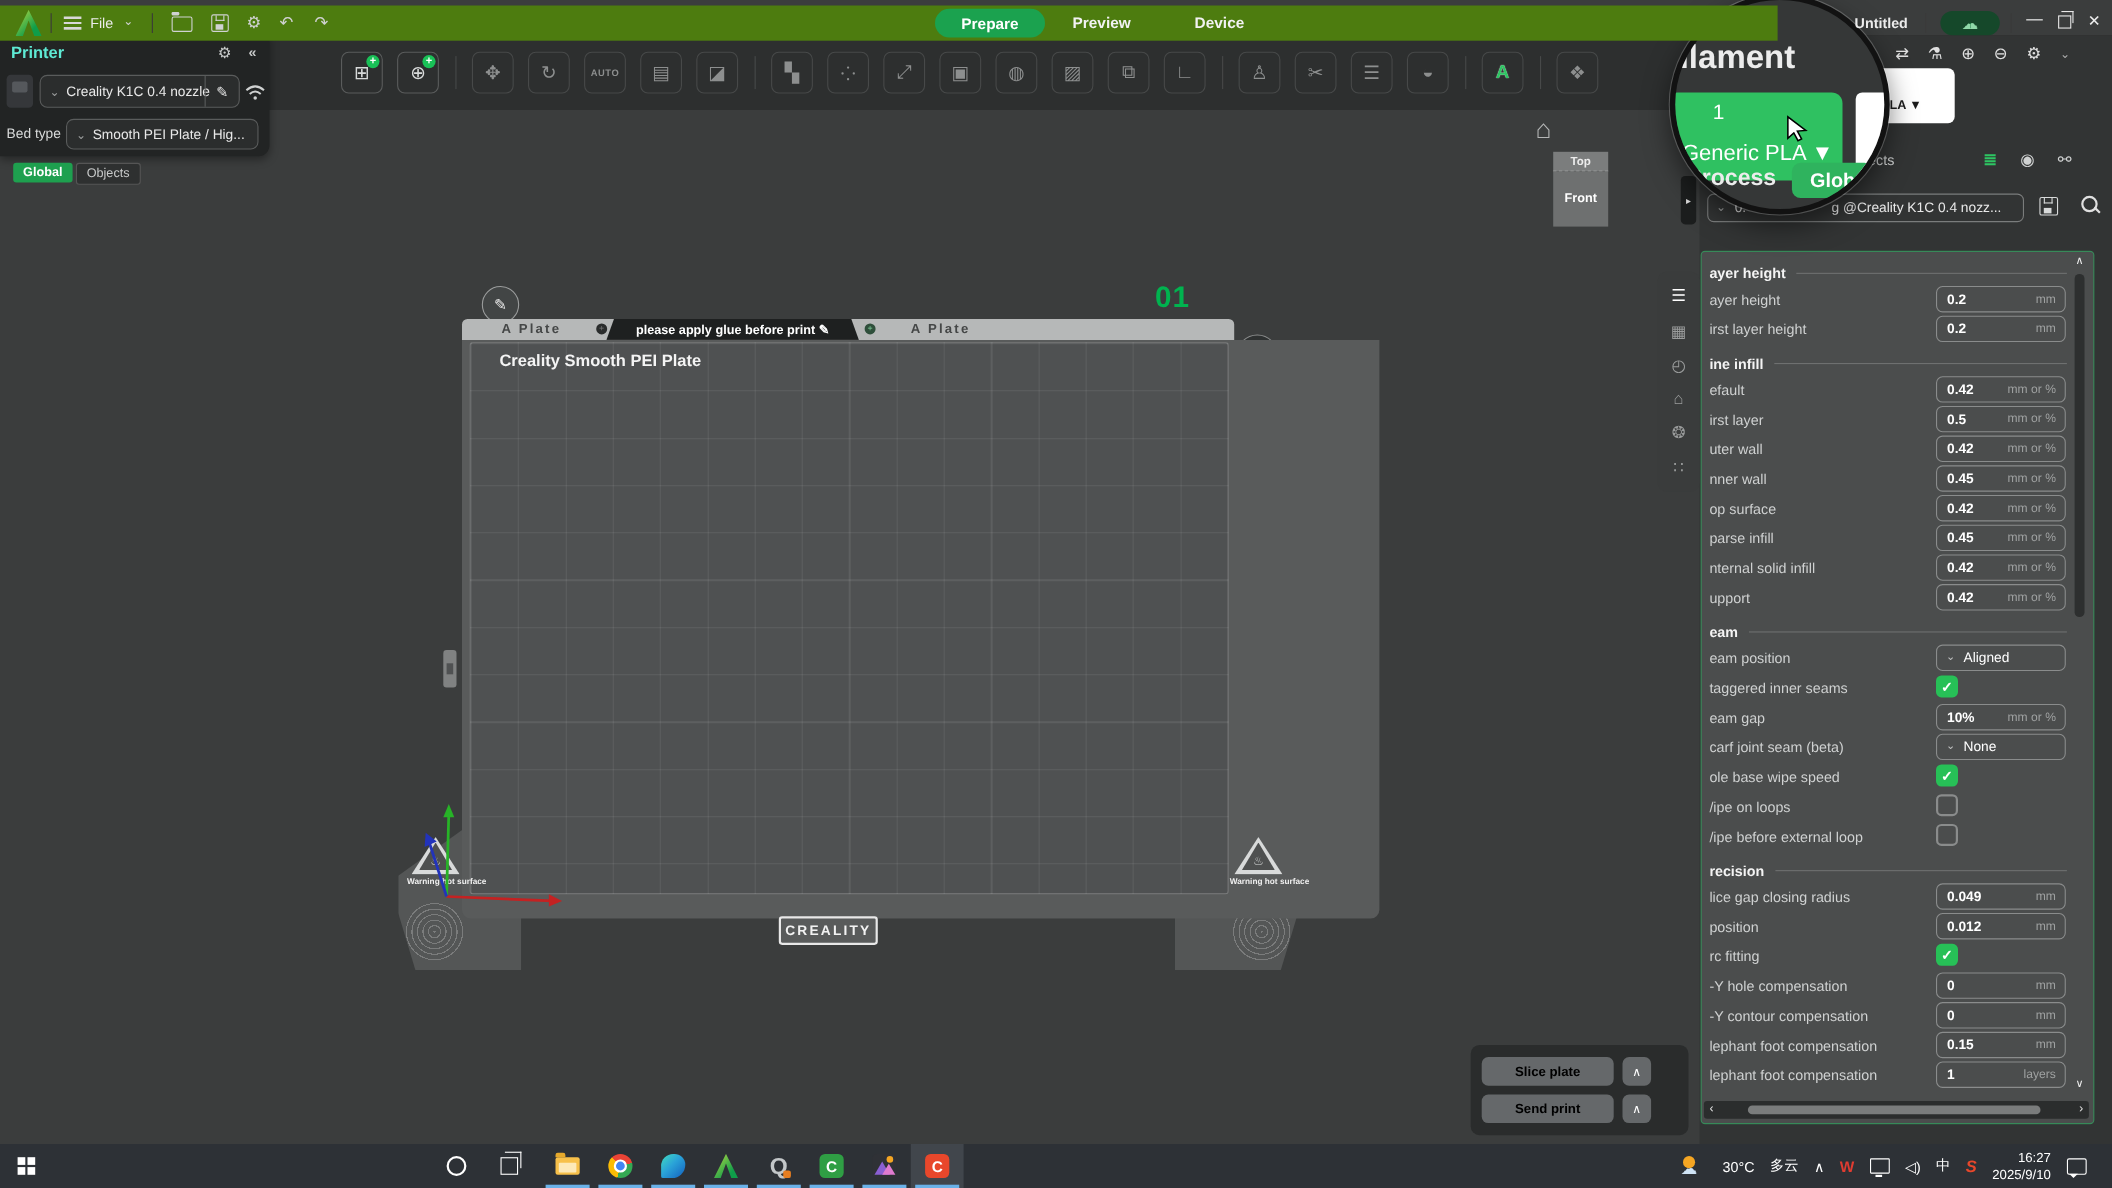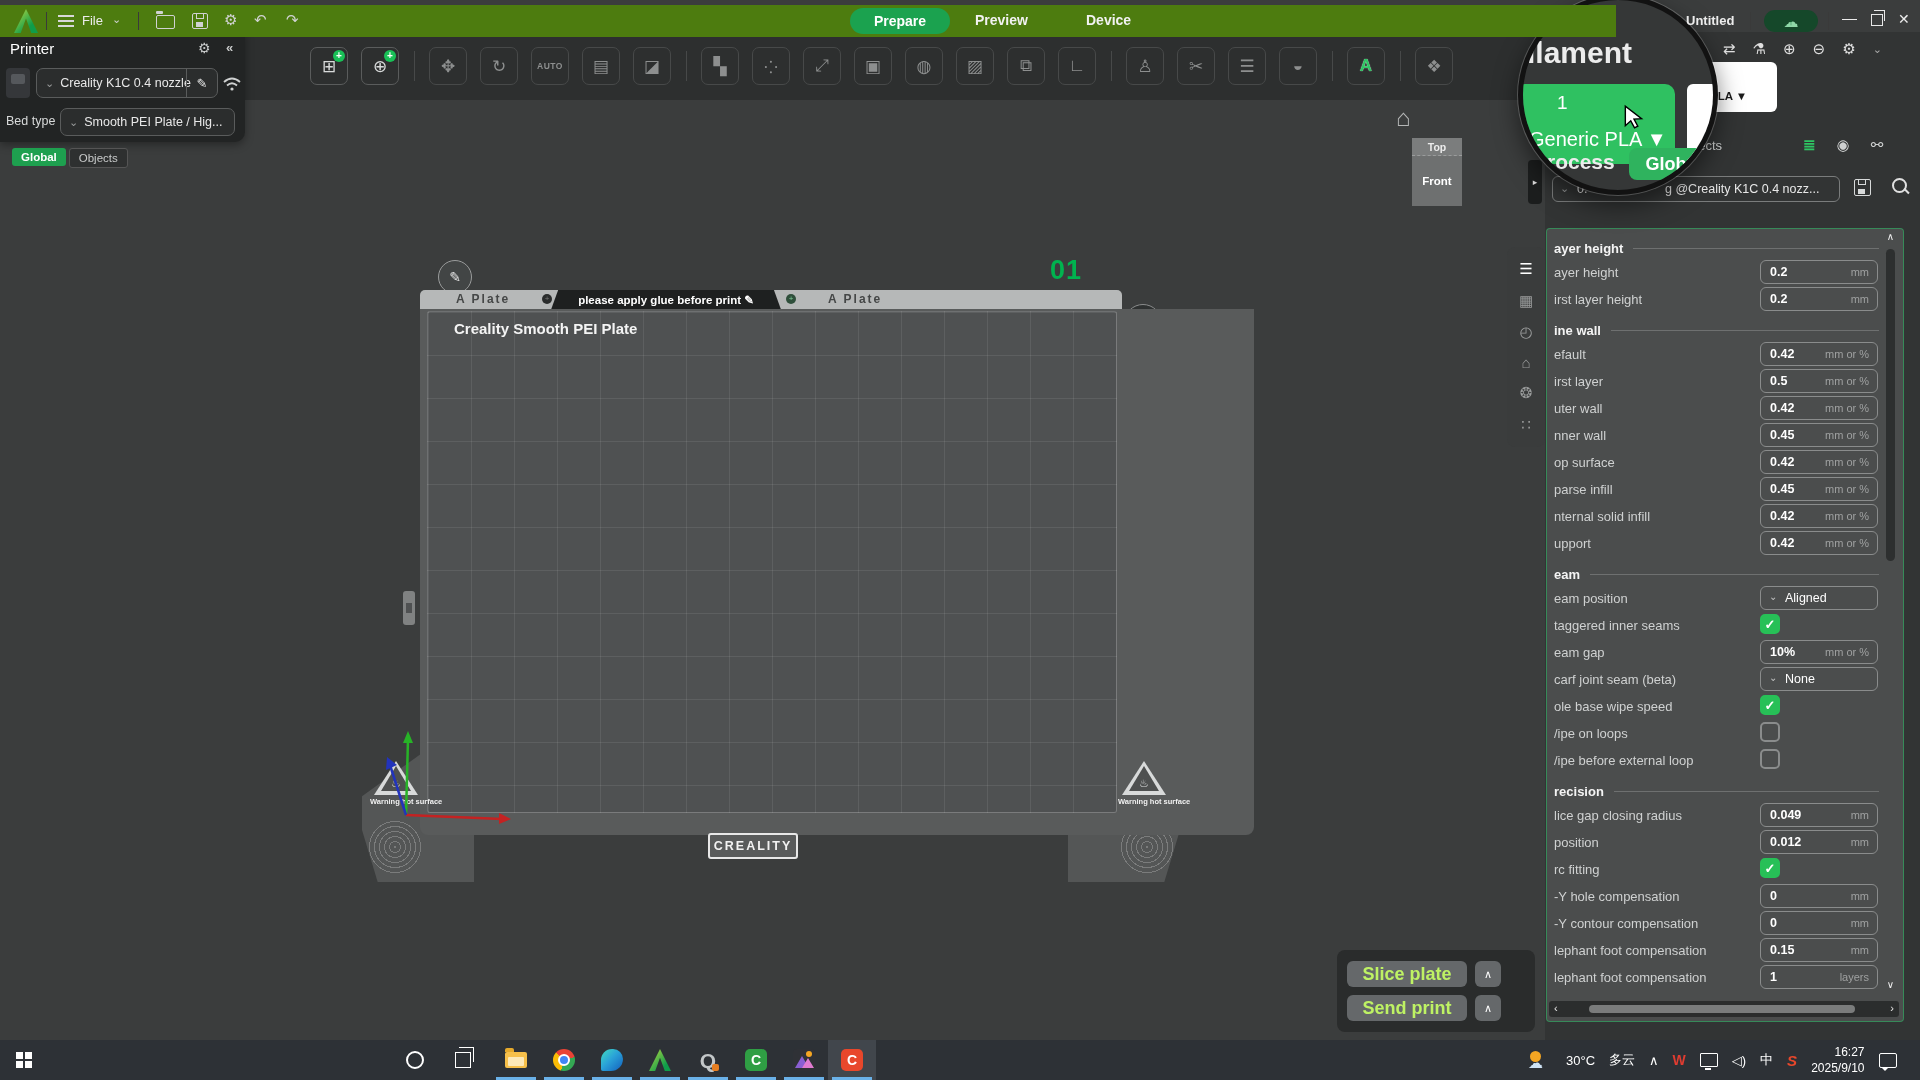--- a/index.html
+++ b/index.html
@@ -37,21 +37,21 @@
           display:flex;align-items:center;justify-content:center;color:#8d8f8f;font-size:17px;position:relative}
   .tb-btn.accent{color:#d8dada;border-color:#5a5c5c}
   .tb-btn .badge{position:absolute;right:2px;top:2px;width:12px;height:12px;border-radius:50%;background:#19c157;
                  color:#fff;font-size:10px;line-height:12px;text-align:center;font-weight:bold}
   .tb-btn.greenA{color:#2ec563;font-weight:bold;text-shadow:0 0 1px #fff}
   .tb-btn .auto-t{font-size:8.5px;font-weight:bold;letter-spacing:.5px}
   .tb-sep{width:1px;height:30px;background:#474949;margin:0 14px 0 2px;flex:0 0 auto}
   
   #printer-panel{position:absolute;left:0;top:32px;width:245px;height:110px;background:#222424;z-index:10;
                  border-radius:0 0 10px 0;box-shadow:0 3px 8px rgba(0,0,0,.35)}
-  .pp-title{position:absolute;left:10px;top:8px;font-size:15px;font-weight:normal;color:#ffffff}
+  .pp-title{position:absolute;left:10px;top:8px;font-size:15px;font-weight:bold;color:#5eead4}
   .pp-gear{position:absolute;left:198px;top:8px;color:#c8caca;font-size:14px}
   .pp-coll{position:absolute;left:226px;top:8px;color:#c8caca;font-size:13px;font-weight:bold}
   .pp-thumb{position:absolute;left:6px;top:36px;width:24px;height:30px;background:#35373a;border-radius:4px}
   .pp-thumb::after{content:"";position:absolute;left:5px;top:6px;width:14px;height:10px;background:#55585c;border-radius:2px}
   .select{background:#2b2d2d;border:1.5px solid #5a5c5c;border-radius:7px;color:#e8e8e8;font-size:12.5px;
           display:flex;align-items:center;box-sizing:border-box;padding:0 8px;white-space:nowrap;overflow:hidden}
   .select .ch{color:#9a9c9c;margin-right:6px;font-size:11px}
   #printer-select{position:absolute;left:36px;top:36px;width:182px;height:30px;padding-right:34px}
   .pp-pencil{position:absolute;left:186px;top:37px;width:30px;height:28px;border-left:1px solid #5a5c5c;
              display:flex;align-items:center;justify-content:center;color:#e8e8e8;font-size:13px}
@@ -178,22 +178,22 @@
   #magnifier .mbtn{position:absolute;left:-8px;top:84px;width:160px;height:80px;border-radius:10px;background:#2fc161;color:#fff}
   #magnifier .mbtn .n{position:absolute;left:42px;top:8px;font-size:19px}
   #magnifier .mbtn .f{position:absolute;left:14px;top:44px;font-size:20px;white-space:nowrap}
   #magnifier .mwhite{position:absolute;left:164px;top:84px;width:46px;height:94px;background:#fff;border-radius:6px}
   #magnifier .mproc{position:absolute;left:10px;top:150px;font-size:21px;font-weight:bold;color:#ececec}
   #magnifier .mglob{position:absolute;left:106px;top:148px;width:74px;height:32px;border-radius:8px;background:#2fb35e;
                     color:#fff;font-size:18px;font-weight:bold;display:flex;align-items:center;justify-content:center}
   #magnifier svg{position:absolute;left:98px;top:104px}
   
   #action-box{position:absolute;left:1337px;top:950px;width:198px;height:82px;background:#2a2c2c;border-radius:8px;z-index:8}
-  .act-btn{position:absolute;left:10px;width:120px;height:26px;background:#65686a;border-radius:6px;color:#bef264;
-           font-size:18px;font-weight:bold;display:flex;align-items:center;justify-content:center}
+  .act-btn{position:absolute;left:10px;width:120px;height:26px;background:#65686a;border-radius:6px;color:#000000;
+           font-size:12px;font-weight:bold;display:flex;align-items:center;justify-content:center}
   .act-car{position:absolute;left:138px;width:26px;height:26px;background:#65686a;border-radius:6px;color:#fff;
            font-size:11px;display:flex;align-items:center;justify-content:center}
   
   #taskbar{position:absolute;left:0;top:1040px;width:1920px;height:40px;background:#2d3136;z-index:120;color:#fff}
   .start{position:absolute;left:16px;top:12px;width:16px;height:16px;
     background:linear-gradient(#fff,#fff) 0 0/7px 7px no-repeat,linear-gradient(#fff,#fff) 9px 0/7px 7px no-repeat,
                linear-gradient(#fff,#fff) 0 9px/7px 7px no-repeat,linear-gradient(#fff,#fff) 9px 9px/7px 7px no-repeat}
   #searchbox{position:absolute;left:50px;top:0;width:341px;height:40px;background:#f4f5f6;border:1px solid #888;
              box-sizing:border-box;color:#333;display:flex;align-items:center}
   #searchbox .mg{position:absolute;left:135px;top:12px;width:11px;height:11px;border:2px solid #444;border-radius:50%}
@@ -496,21 +496,21 @@
         </span>
       </div>
       <div class="p-row">
         <span class="p-lab">irst layer height</span>
         <span class="p-input">
           <span class="in-v">0.2</span>
           <span class="in-u">mm</span>
         </span>
       </div>
       <div class="p-sec">
-        <span class="p-sec-t">ine wall</span>
+        <span class="p-sec-t">ine infill</span>
         <span class="p-sec-line"></span>
       </div>
       <div class="p-row">
         <span class="p-lab">efault</span>
         <span class="p-input">
           <span class="in-v">0.42</span>
           <span class="in-u">mm or %</span>
         </span>
       </div>
       <div class="p-row">

